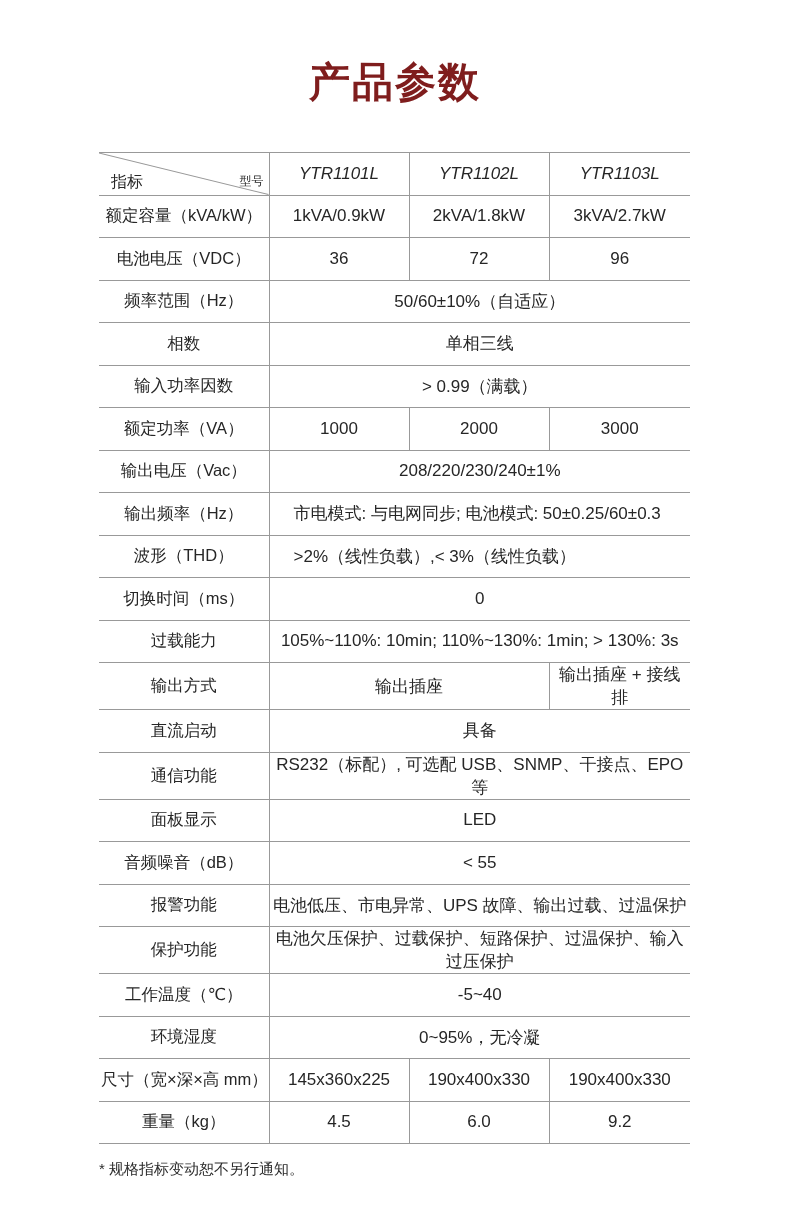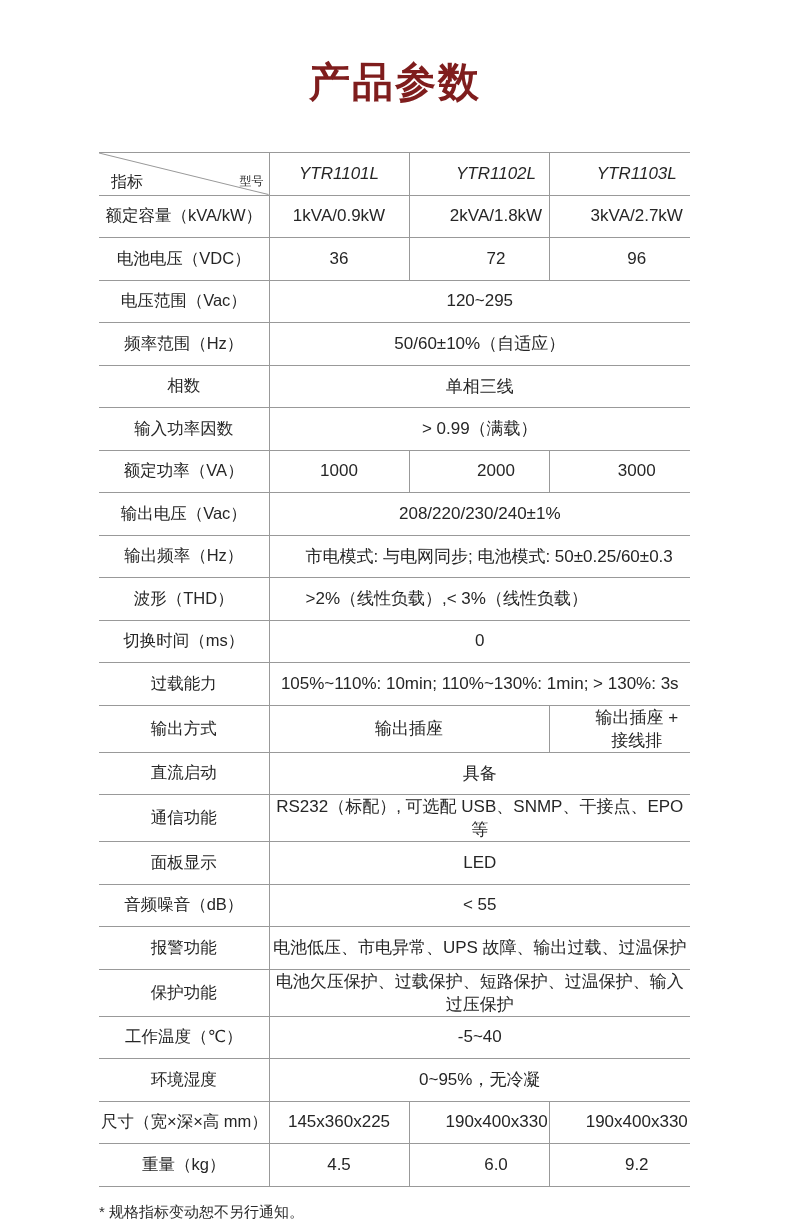--- a/index.html
+++ b/index.html
@@ -53,27 +53,27 @@
     padding:0;
   }
   .corner-cell svg{position:absolute;left:0;top:0;width:100%;height:100%;display:block;}
   .corner-cell .corner-top{
     position:absolute;top:21px;right:5px;font-size:12px;line-height:1.2;
   }
   .corner-cell .corner-bottom{
     position:absolute;left:12px;bottom:3px;font-size:16px;line-height:1.2;
   }
   .spec-table th.model-cell{font-size:17px;font-style:italic;}
-  .spec-table .vsep{border-left:1px solid var(--line);padding-left:36px;}
+  .spec-table .vsep{border-left:1px solid var(--line);}
   .spec-table .label-cell{
     border-right:1px solid var(--line);
     white-space:nowrap;
     font-size:16.5px;
   }
-  .spec-table td.left{text-align:left;padding-left:36px;}
+  .spec-table td.left{text-align:left;padding-left:24px;}
   .footnote{
     margin:16px 0 4px 99px;
     font-size:15px;
     color:#2b2b2b;
   }
 </style>
 </head>
 <body>
 
 <h1 class="page-title">产品参数</h1>
@@ -107,24 +107,20 @@
           <td class="value-cell vsep">2kVA/1.8kW</td>
           <td class="value-cell vsep">3kVA/2.7kW</td>
         </tr>
         <tr>
           <td class="label-cell">电池电压（VDC）</td>
           <td class="value-cell">36</td>
           <td class="value-cell vsep">72</td>
           <td class="value-cell vsep">96</td>
         </tr>
         <tr>
-          <td class="label-cell">电压范围（Vac）</td>
-          <td class="value-cell" colspan="3">120~295</td>
-        </tr>
-        <tr>
           <td class="label-cell">频率范围（Hz）</td>
           <td class="value-cell" colspan="3">50/60±10%（自适应）</td>
         </tr>
         <tr>
           <td class="label-cell">相数</td>
           <td class="value-cell" colspan="3">单相三线</td>
         </tr>
         <tr>
           <td class="label-cell">输入功率因数</td>
           <td class="value-cell" colspan="3">&gt; 0.99（满载）</td>

